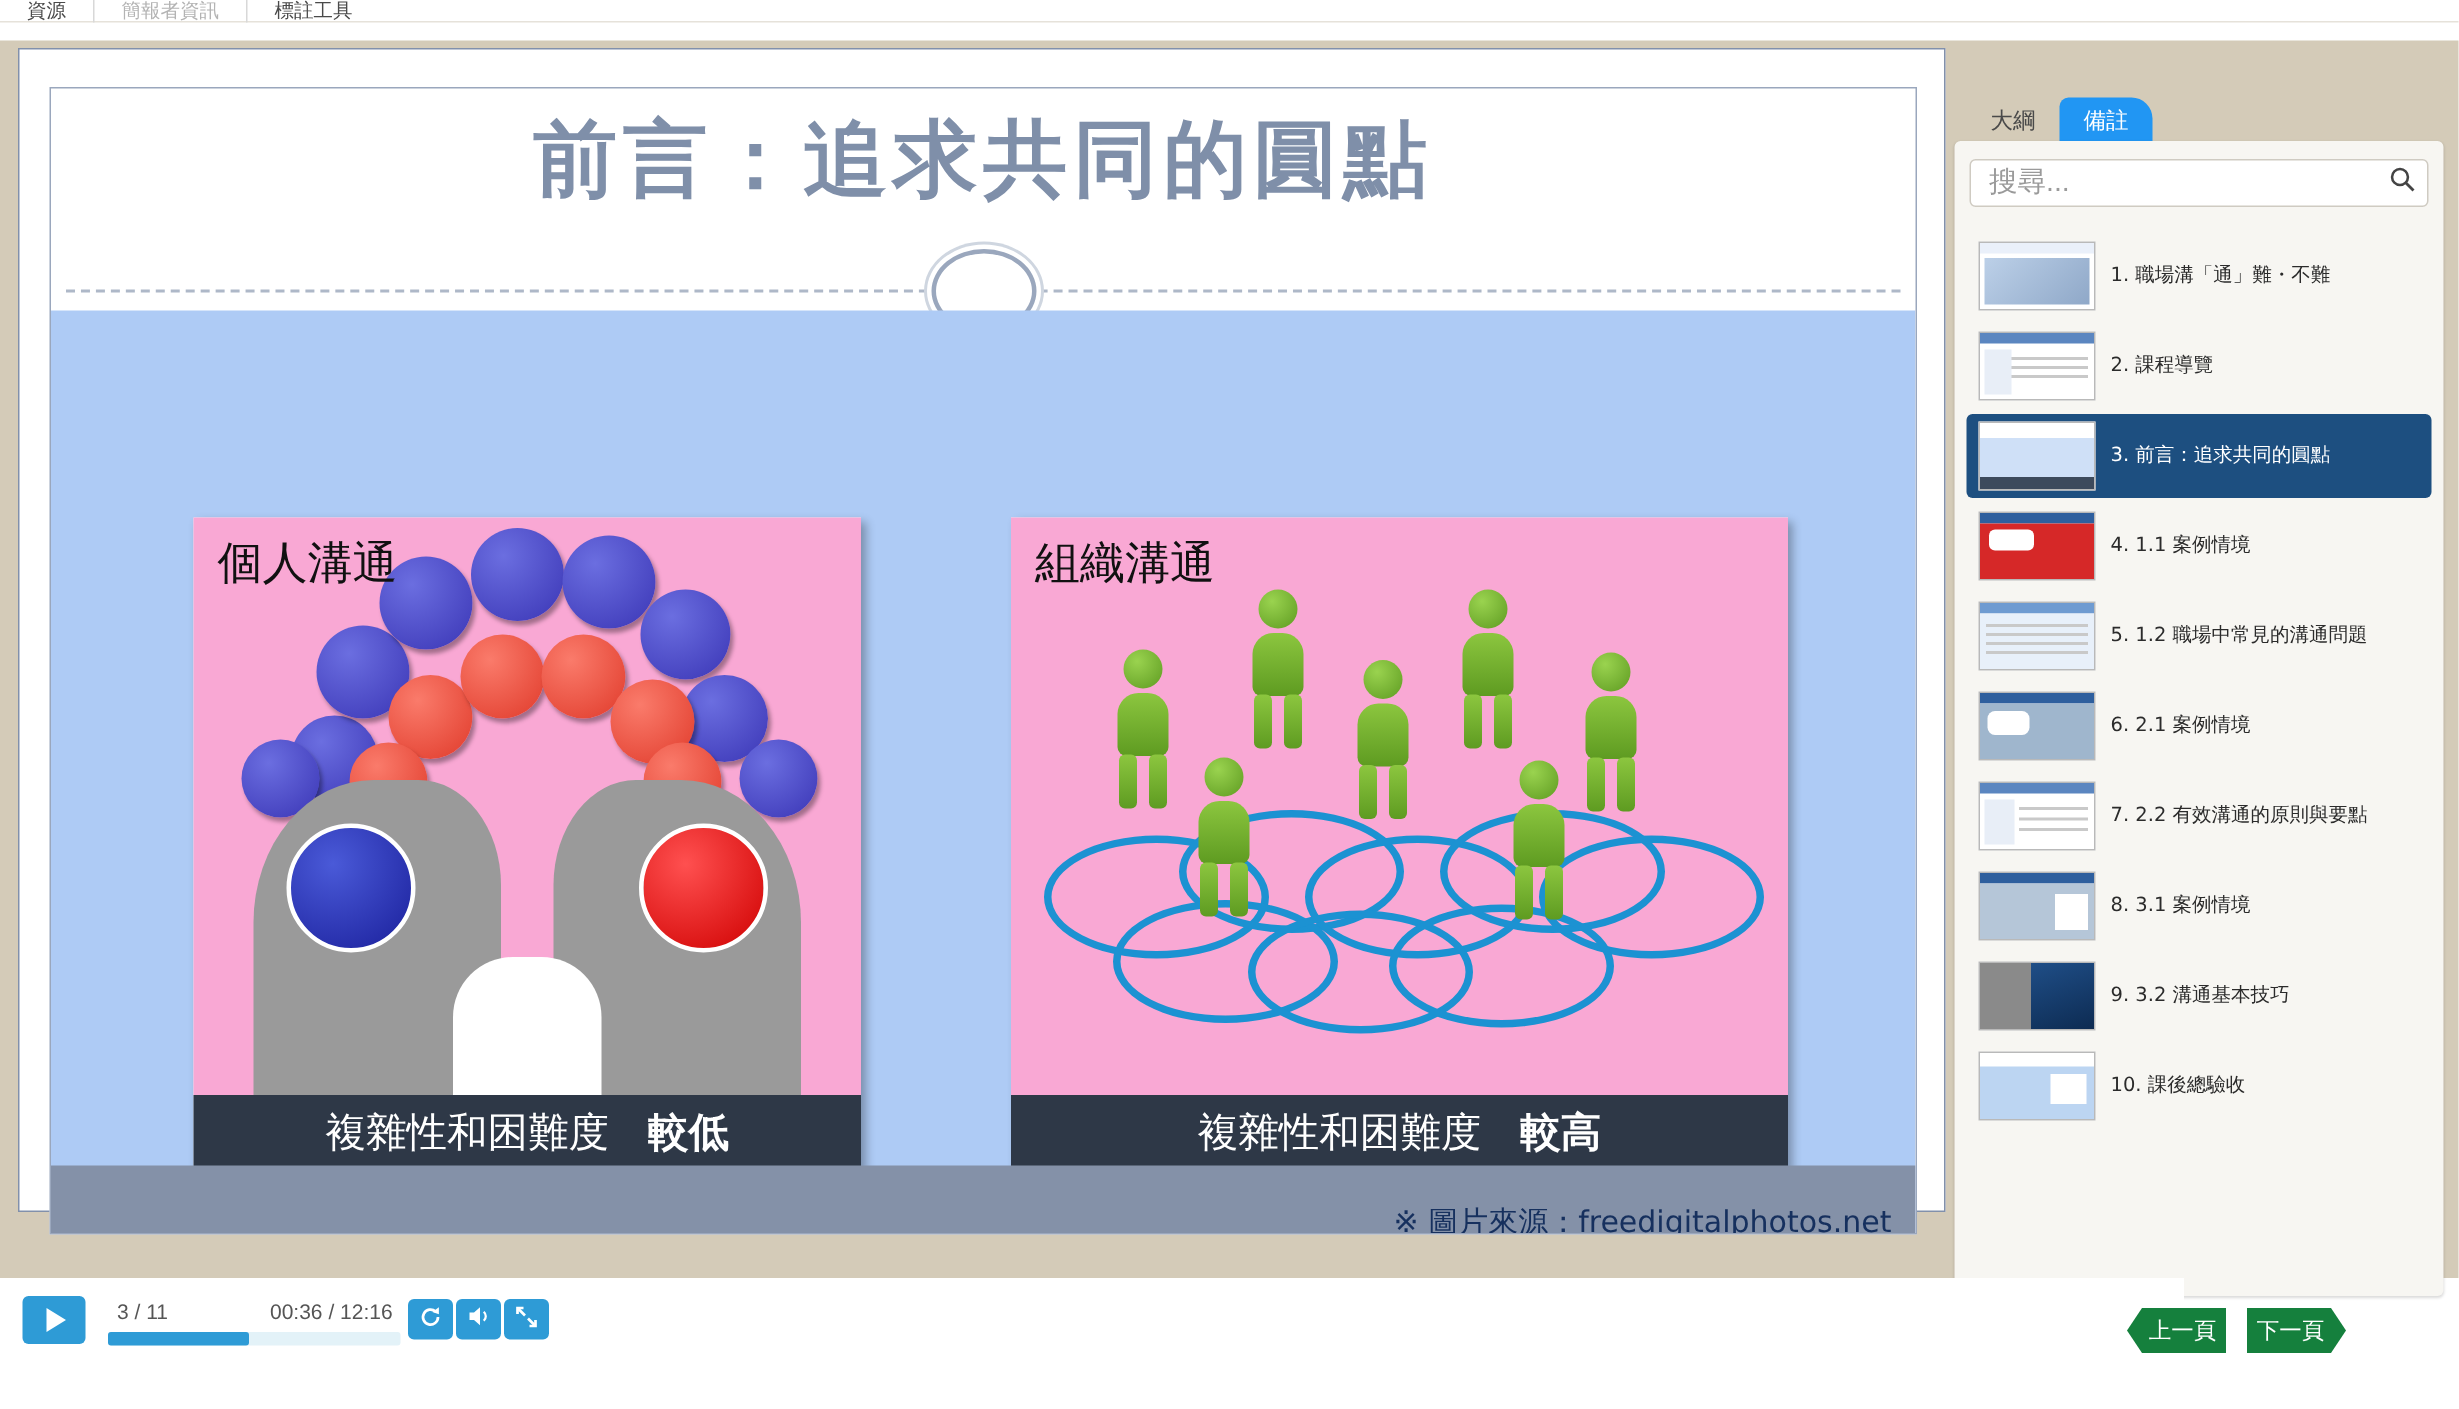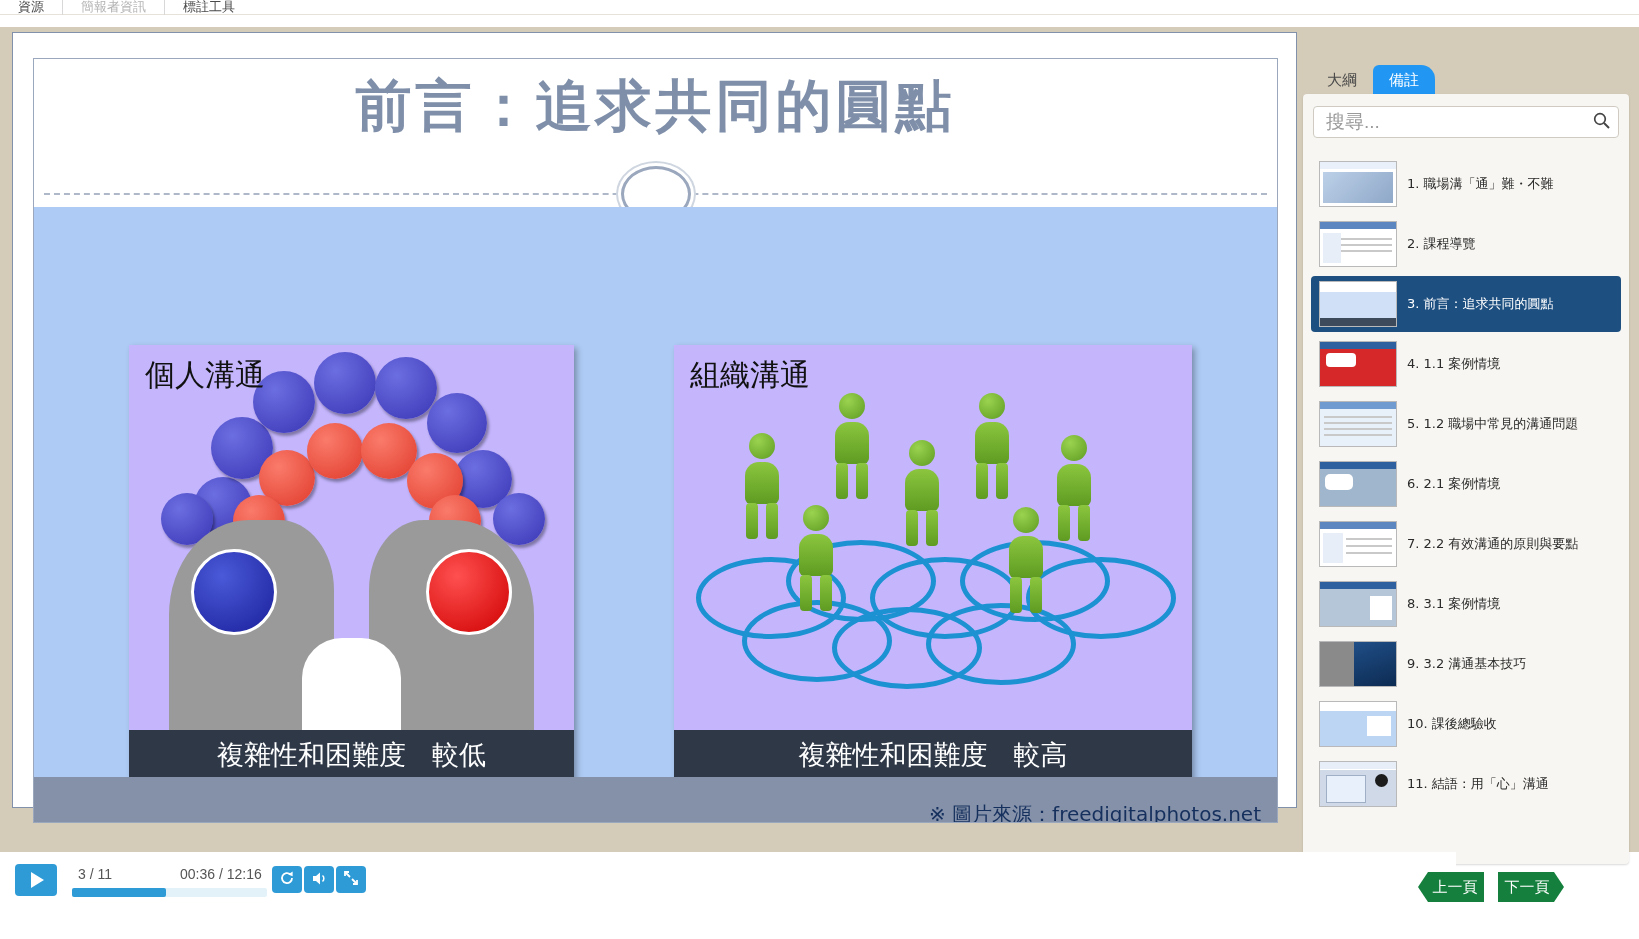--- a/index.html
+++ b/index.html
@@ -90,39 +90,39 @@
   .panel {
     position: absolute;
     background: #ffffff;
     box-shadow: 3px 3px 6px rgba(0,0,0,0.3);
   }
   .panel-left  { left: 95px; top: 138px; width: 445px; height: 435px; }
   .panel-right { left: 640px; top: 138px; width: 518px; height: 435px; }
   .panel-img {
     position: absolute; top: 0; left: 0;
     width: 100%; height: 385px;
-    background: #c4b5fd;
+    background: #f9a8d4;
     overflow: hidden;
   }
   .panel-label {
     position: absolute; top: 10px; left: 16px;
     font-size: 30px; color: #111111; font-weight: normal;
     font-family: "DejaVu Sans", sans-serif;
     z-index: 5;
   }
   .panel-caption {
     position: absolute; bottom: 0; left: 0;
     width: 100%; height: 50px;
     background: #2e3847;
     color: #ffffff;
     font-size: 27px;
     display: flex; align-items: center; justify-content: center;
     font-family: "DejaVu Sans", sans-serif;
   }
-  .panel-caption b { font-weight: normal; padding-left: 26px; }
+  .panel-caption b { font-weight: bold; padding-left: 26px; }
 
   
   .head {
     position: absolute; bottom: 0;
     width: 165px; height: 210px;
     background: #9a9a9a;
   }
   .head-l { left: 40px; border-radius: 80px 55px 0 0 / 95px 70px 0 0; }
   .head-r { right: 40px; border-radius: 55px 80px 0 0 / 70px 95px 0 0; }
   .head-l::after, .head-r::after {
@@ -540,29 +540,20 @@
 
         <div class="slide-item">
           <div class="thumb">
             <div class="th-bar" style="background:#ffffff;"></div>
             <div style="position:absolute;left:0;top:9px;right:0;bottom:0;background:#bcd5f2;"></div>
             <div style="position:absolute;right:5px;top:14px;width:24px;height:20px;background:#ffffff;"></div>
           </div>
           <div class="slide-item-label">10. 課後總驗收</div>
         </div>
 
-        <div class="slide-item">
-          <div class="thumb">
-            <div class="th-bar" style="background:#e7eef8;"></div>
-            <div style="position:absolute;left:0;top:8px;right:0;bottom:0;background:#cfd9e8;"></div>
-            <div style="position:absolute;left:6px;top:13px;width:40px;height:28px;background:#e8f0fb;border:1px solid #9fb0c6;"></div>
-            <div style="position:absolute;right:8px;top:12px;width:13px;height:13px;border-radius:50%;background:#1c1c1c;"></div>
-          </div>
-          <div class="slide-item-label">11. 結語：用「心」溝通</div>
-        </div>
 
       </div>
     </div>
   </div>
 </div>
 
 <div class="playerbar">
   <div class="play-btn">
     <div class="play-tri"></div>
   </div>

